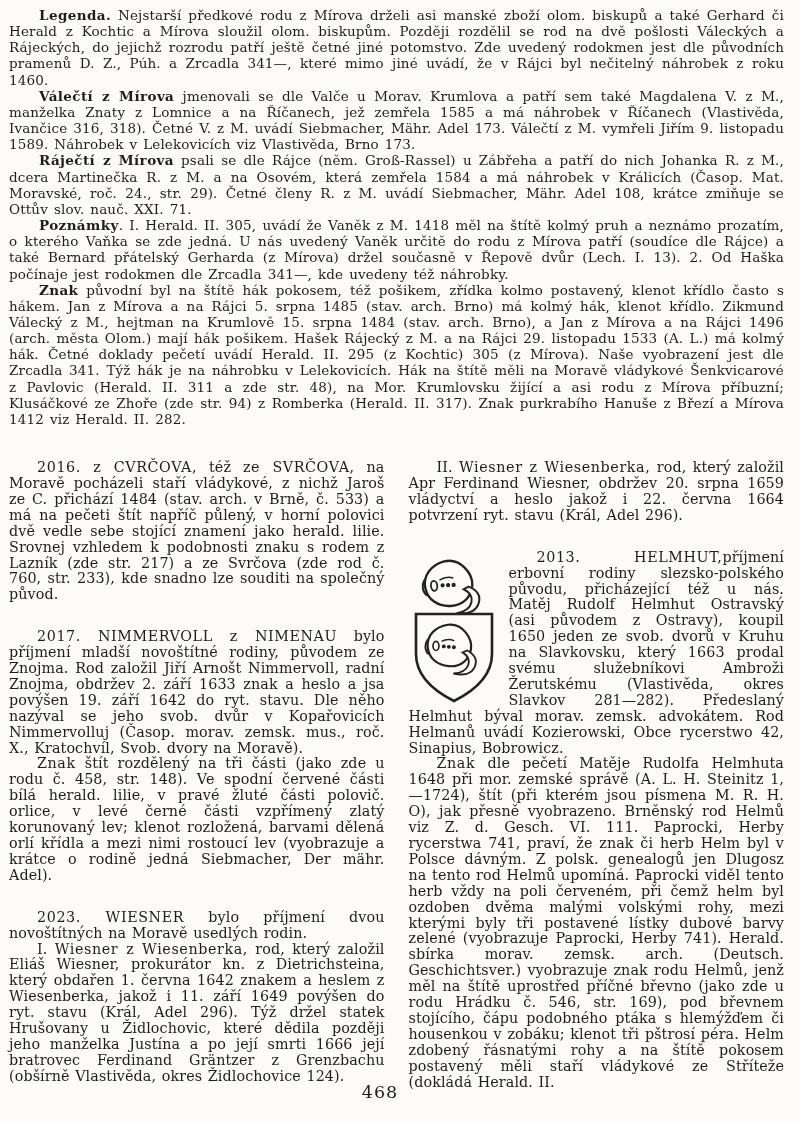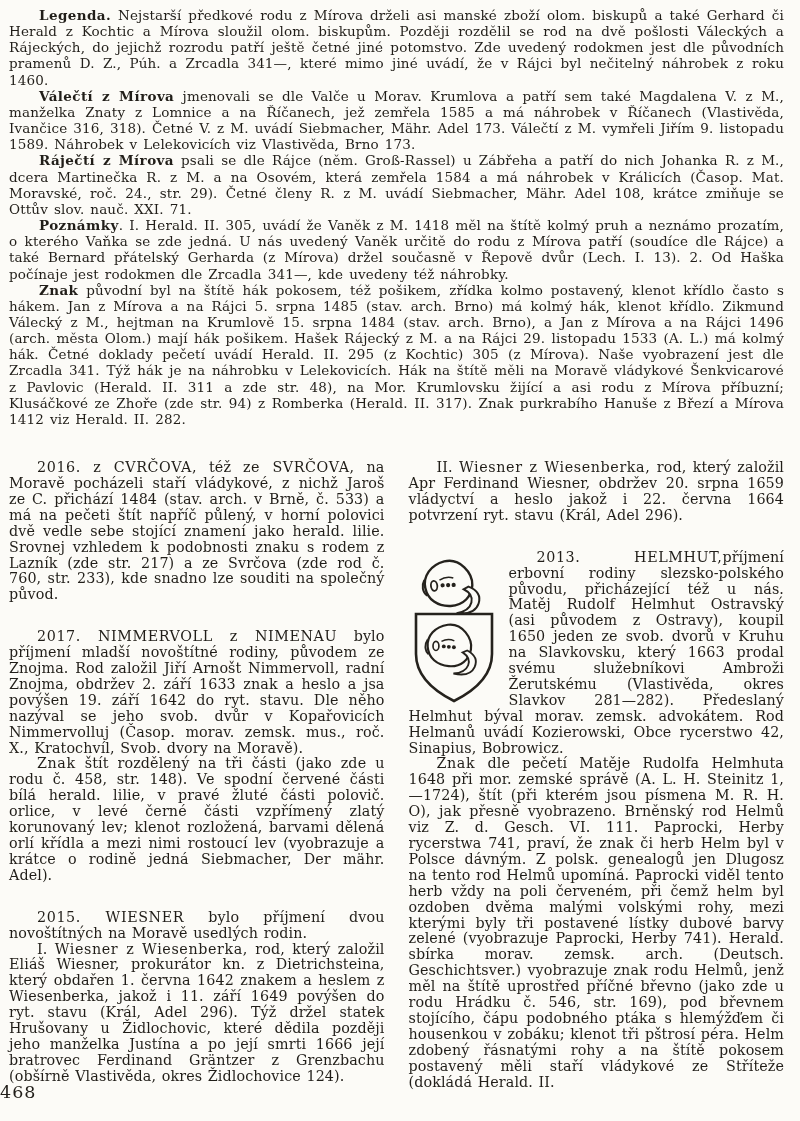--- a/index.html
+++ b/index.html
@@ -11,21 +11,21 @@
          font-size:13.5px;line-height:16.15px;word-spacing:1.5px;letter-spacing:.15px}
   .lead{font-weight:bold;letter-spacing:.4px}
   
   .cols{display:flex;gap:24px;margin-top:33px}
   .col{flex:1;min-width:0;font-size:14.3px;line-height:15.9px;text-align:justify;
        word-spacing:1px;letter-spacing:.1px}
   .col p{margin:0;text-indent:28px}
   .col p.entry{margin-top:26px}
   .headword{font-weight:normal;letter-spacing:.6px}
   .arms{float:left;margin:4px 10px 0 0}
-  .pagenum{position:absolute;left:0;top:1082px;width:760px;text-align:left;
+  .pagenum{position:absolute;left:0;top:1082px;width:760px;text-align:center;
            font-size:17.5px;letter-spacing:1px}
 </style>
 </head>
 <body>
 
 <div class="page">
 
   <div class="top">
     <p><span class="lead">Legenda.</span> <span>Nejstarší předkové rodu z Mírova drželi asi manské zboží olom. biskupů a také Gerhard či Herald z Kochtic a Mírova sloužil olom. biskupům. Později rozdělil se rod na dvě pošlosti Váleckých a Rájeckých, do jejichž rozrodu patří ještě četné jiné potomstvo. Zde uvedený rodokmen jest dle původních pramenů D. Z., Púh. a Zrcadla 341—, které mimo jiné uvádí, že v Rájci byl nečitelný náhrobek z roku 1460.</span></p>
     <p><span class="lead">Válečtí z Mírova</span> <span>jmenovali se dle Valče u Morav. Krumlova a patří sem také Magdalena V. z M., manželka Znaty z Lomnice a na Říčanech, jež zemřela 1585 a má náhrobek v Říčanech (Vlastivěda, Ivančice 316, 318). Četné V. z M. uvádí Siebmacher, Mähr. Adel 173. Válečtí z M. vymřeli Jiřím 9. listopadu 1589. Náhrobek v Lelekovicích viz Vlastivěda, Brno 173.</span></p>
@@ -35,21 +35,21 @@
   </div>
 
   <div class="cols">
 
     <div class="col">
       <p><span class="headword">2016. z CVRČOVA,</span> <span>též</span> <span class="headword">ze SVRČOVA,</span> <span>na Moravě pocházeli staří vládykové, z nichž Jaroš ze C. přichází 1484 (stav. arch. v Brně, č. 533) a má na pečeti štít napříč půlený, v horní polovici dvě vedle sebe stojící znamení jako herald. lilie. Srovnej vzhledem k podobnosti znaku s rodem z Lazník (zde str. 217) a ze Svrčova (zde rod č. 760, str. 233), kde snadno lze souditi na společný původ.</span></p>
 
       <p class="entry"><span class="headword">2017. NIMMERVOLL z NIMENAU</span> <span>bylo příjmení mladší novoštítné rodiny, původem ze Znojma. Rod založil Jiří Arnošt Nimmervoll, radní Znojma, obdržev 2. září 1633 znak a heslo a jsa povýšen 19. září 1642 do ryt. stavu. Dle něho nazýval se jeho svob. dvůr v Kopařovicích Nimmervolluj (Časop. morav. zemsk. mus., roč. X., Kratochvíl, Svob. dvory na Moravě).</span></p>
       <p><span class="headword">Znak</span> <span>štít rozdělený na tři části (jako zde u rodu č. 458, str. 148). Ve spodní červené části bílá herald. lilie, v pravé žluté části polovič. orlice, v levé černé části vzpřímený zlatý korunovaný lev; klenot rozložená, barvami dělená orlí křídla a mezi nimi rostoucí lev (vyobrazuje a krátce o rodině jedná Siebmacher, Der mähr. Adel).</span></p>
 
-      <p class="entry"><span class="headword">2015. WIESNER</span> <span>bylo příjmení dvou novoštítných na Moravě usedlých rodin.</span></p>
+      <p class="entry"><span class="headword">2023. WIESNER</span> <span>bylo příjmení dvou novoštítných na Moravě usedlých rodin.</span></p>
       <p><span>I.</span> <span class="headword">Wiesner z Wiesenberka,</span> <span>rod, který založil Eliáš Wiesner, prokurátor kn. z Dietrichsteina, který obdařen 1. června 1642 znakem a heslem z Wiesenberka, jakož i 11. září 1649 povýšen do ryt. stavu (Král, Adel 296). Týž držel statek Hrušovany u Židlochovic, které dědila později jeho manželka Justína a po její smrti 1666 její bratrovec Ferdinand Gräntzer z Grenzbachu (obšírně Vlastivěda, okres Židlochovice 124).</span></p>
     </div>
 
     <div class="col">
       <p><span>II.</span> <span class="headword">Wiesner z Wiesenberka,</span> <span>rod, který založil Apr Ferdinand Wiesner, obdržev 20. srpna 1659 vládyctví a heslo jakož i 22. června 1664 potvrzení ryt. stavu (Král, Adel 296).</span></p>
 
       <p class="entry"><span class="headword">2013. HELMHUT,</span><svg class="arms" width="90" height="154" viewBox="0 0 90 154" aria-hidden="true">
           <defs>
             <g id="helm">
               <path d="M26,3 C12,5 3,15 4,27 C5,39 14,47 27,48 C40,49 49,41 51,30 C53,18 42,1 26,3 Z" fill="#fcfbf7" stroke="#25221d" stroke-width="2.4"></path>

